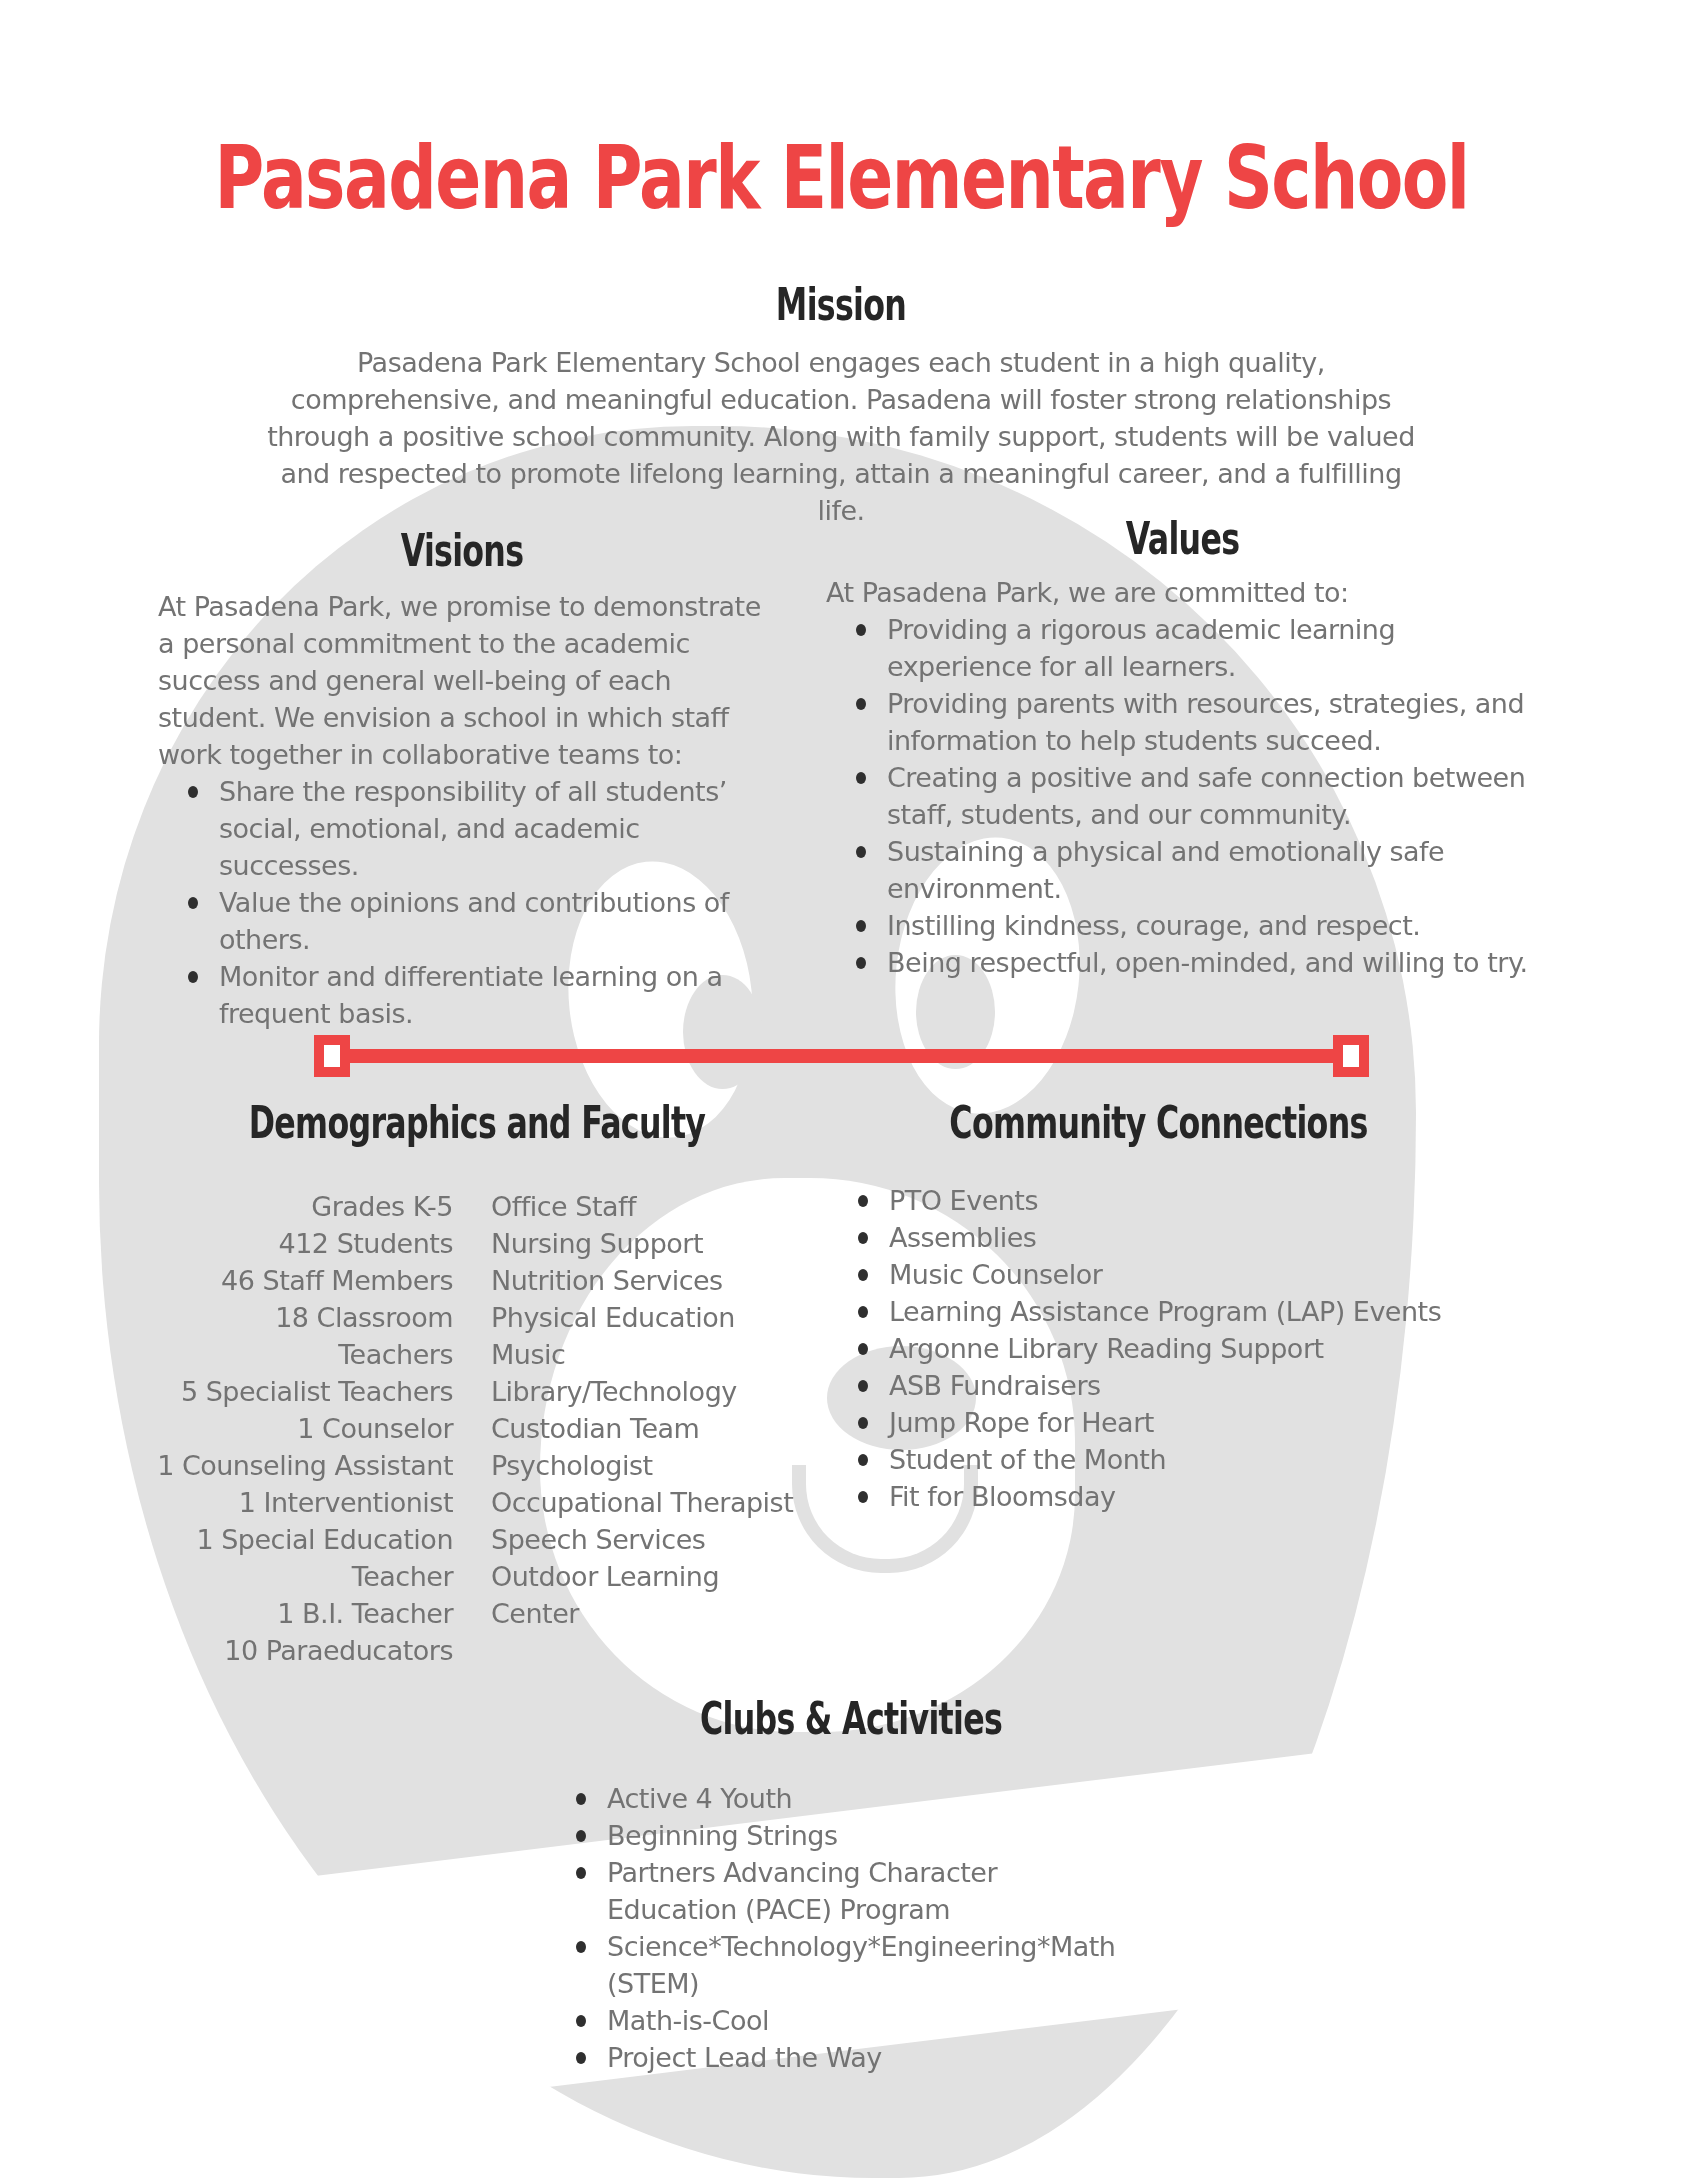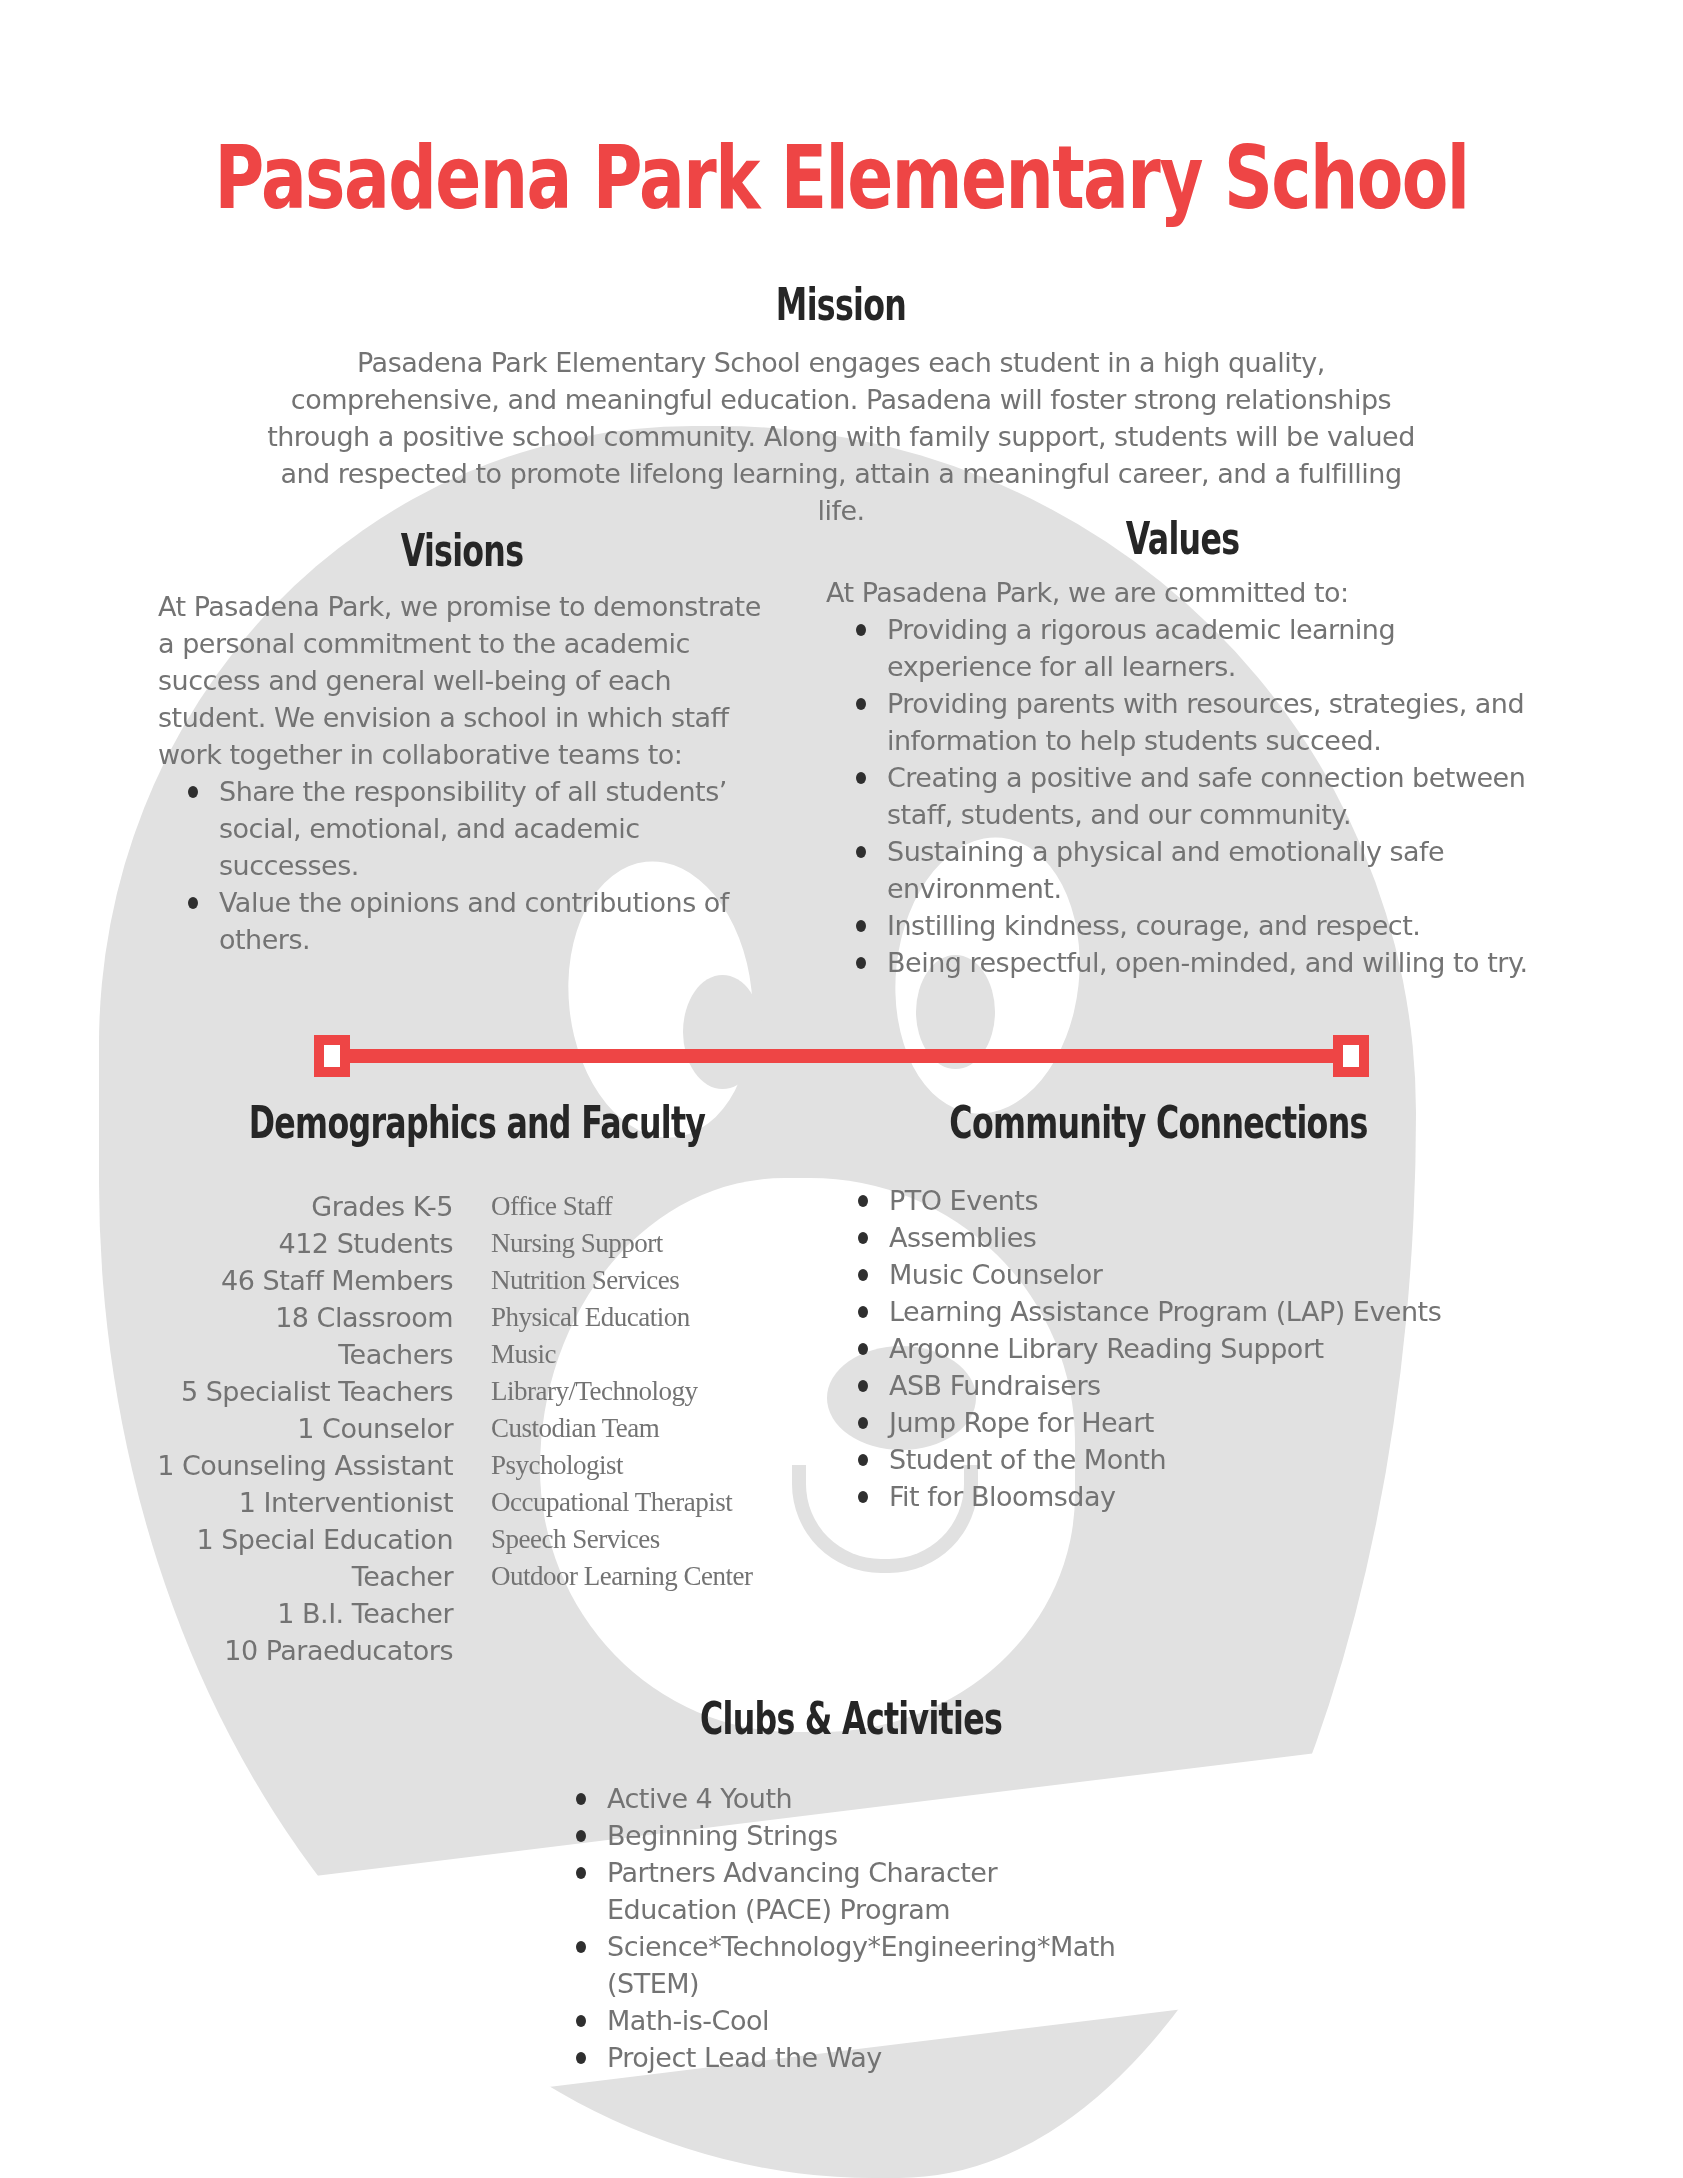--- a/index.html
+++ b/index.html
@@ -61,21 +61,21 @@
   .divider {
     position:absolute; z-index:1; left:314px; top:1034px; width:1055px; height:44px;
     display:flex; align-items:center;
   }
   .divider .sq { width:16px; height:22px; border:10px solid #ee4545; background:#fff; flex:0 0 auto; }
   .divider .bar { flex:1 1 auto; height:14px; background:#ee4545; }
 
   .demographics { left:156px; top:1097px; width:642px; }
   .demo-cols { display:flex; margin-top:40px; }
   .demo-col-left { width:297px; text-align:right; flex:0 0 auto; }
-  .demo-col-right { margin-left:38px; flex:1 1 auto; text-align:left;font-family:Liberation Serif, serif; }
+  .demo-col-right { margin-left:38px; flex:1 1 auto; text-align:left; }
 
   .community { left:812px; top:1097px; width:693px; }
   .community ul { margin-top:34px; }
   .community li { padding-left:77px; }
   .community li::before { left:46px; }
 
   .clubs { left:554px; top:1693px; width:594px; }
   .clubs ul { margin-top:36px; }
   .clubs li { padding-left:53px; padding-right:24px; }
   .clubs li::before { left:22px; }
@@ -103,20 +103,21 @@
     <h2>Mission</h2>
     <p>Pasadena Park Elementary School engages each student in a high quality, comprehensive, and meaningful education. Pasadena will foster strong relationships through a positive school community. Along with family support, students will be valued and respected to promote lifelong learning, attain a meaningful career, and a fulfilling life.</p>
   </section>
 
   <section class="visions">
     <h2>Visions</h2>
     <p>At Pasadena Park, we promise to demonstrate a personal commitment to the academic success and general well-being of each student. We envision a school in which staff work together in collaborative teams to:</p>
     <ul>
         <li>Share the responsibility of all students’ social, emotional, and academic successes.</li>
         <li>Value the opinions and contributions of others.</li>
+        <li>Monitor and differentiate learning on a frequent basis.</li>
       </ul>
   </section>
 
   <section class="values">
     <h2>Values</h2>
     <p>At Pasadena Park, we are committed to:</p>
     <ul>
         <li>Providing a rigorous academic learning experience for all learners.</li>
         <li>Providing parents with resources, strategies, and information to help students succeed.</li>
         <li>Creating a positive and safe connection between staff, students, and our community.</li>

